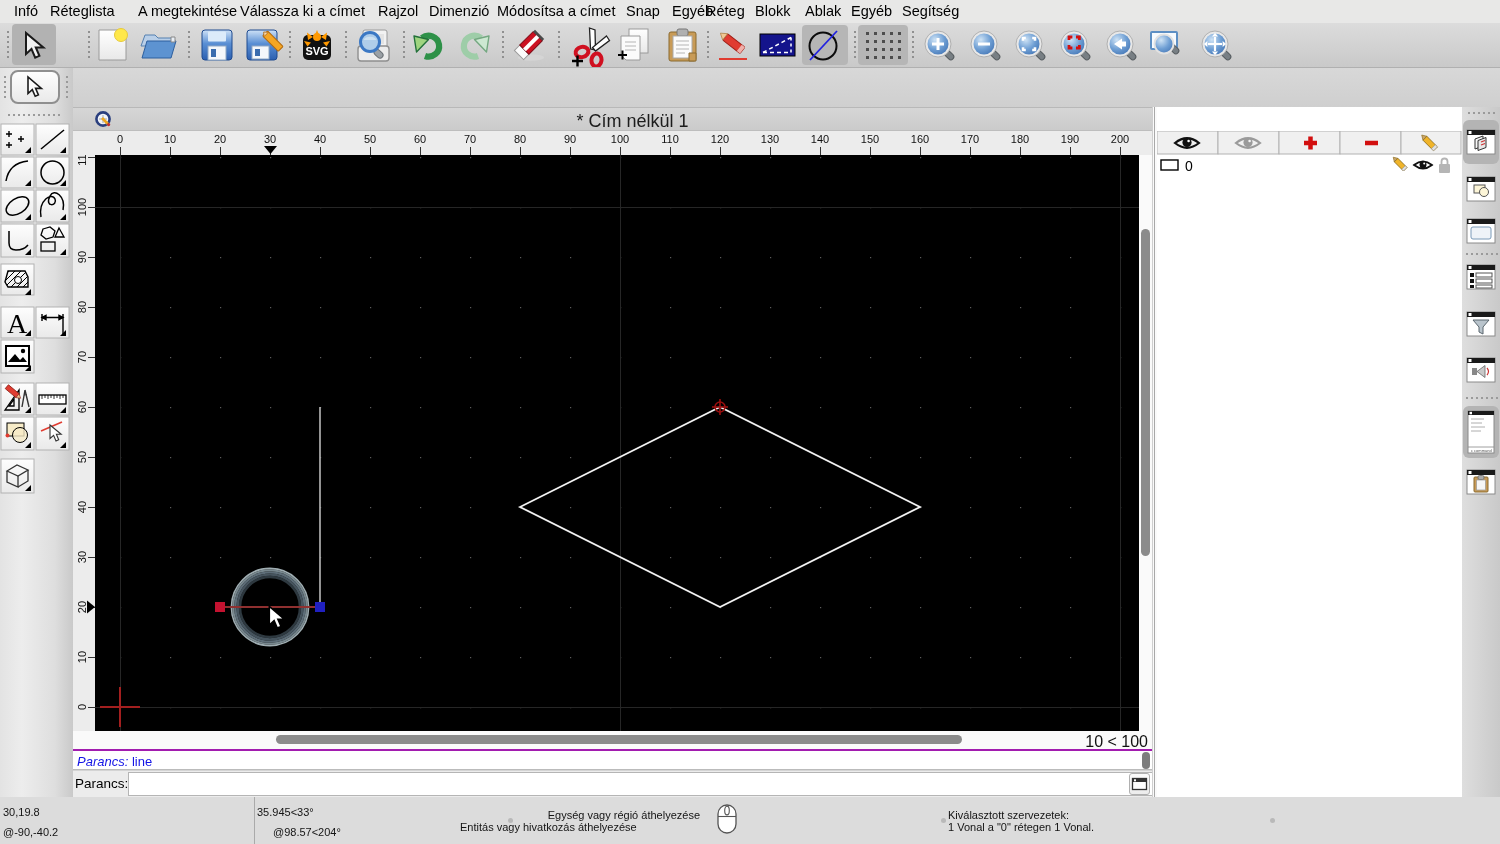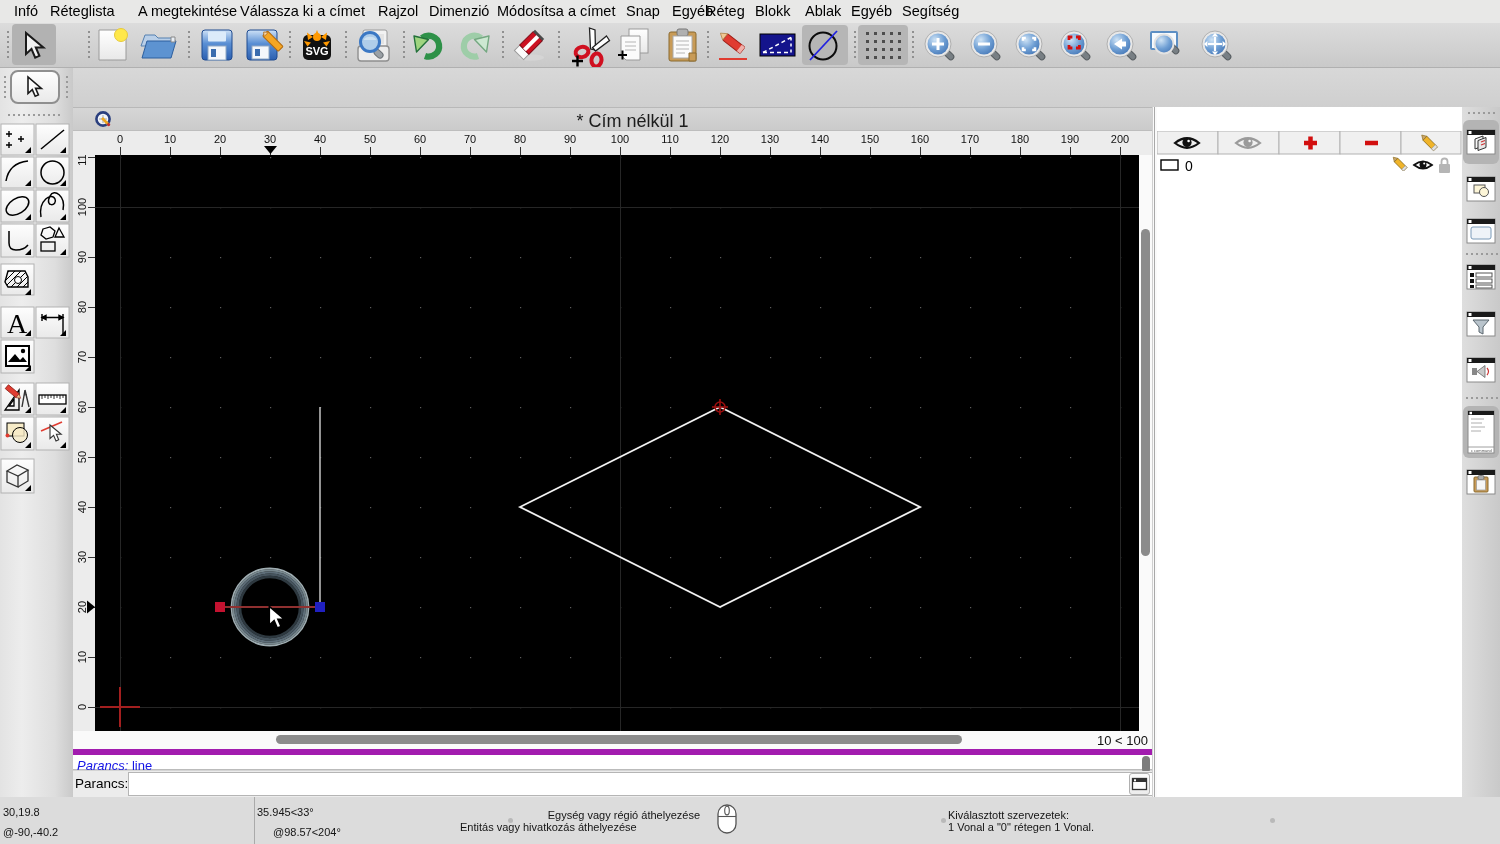--- a/index.html
+++ b/index.html
@@ -25,25 +25,25 @@
 #titlebar { position:absolute; left:73px; top:107px; width:1079px; height:24px;
   background:linear-gradient(#d6d6d6,#cbcbcb); border-top:1px solid #b8b8b8; border-bottom:1px solid #bdbdbd;}
 #titletext { position:absolute; left:20px; top:3px; width:1079px; text-align:center; font-size:18px; color:#1c1c1c; }
 #hruler { position:absolute; left:73px; top:131px; width:1079px; height:24px; background:#ececec; }
 #vruler { position:absolute; left:73px; top:155px; width:22px; height:576px; background:#ececec; }
 #canvas { position:absolute; left:95px; top:155px; width:1044px; height:576px; background:#000; }
 #vscroll { position:absolute; left:1139px; top:155px; width:13px; height:576px; background:#fafafa; }
 #vthumb { position:absolute; left:2px; top:74px; width:9px; height:327px; background:#8b8b8b; border-radius:5px; }
 #hscrollrow { position:absolute; left:73px; top:731px; width:1079px; height:18px; background:#fafafa; }
 #hthumb { position:absolute; left:203px; top:4px; width:686px; height:9px; background:#8b8b8b; border-radius:5px; }
-#zoomtext { position:absolute; right:4px; top:2px; font-size:13px; color:#111; }
+#zoomtext { position:absolute; right:4px; top:2px; font-size:16px; color:#111; }
 
 
 #cmdhist { position:absolute; left:73px; top:749px; width:1079px; height:21px; background:#fff;
-  border-top:6px solid #a21caf; border-bottom:1px solid #bbb; font-size:13px; color:#1414e6; }
+  border-top:2px solid #a21caf; border-bottom:1px solid #bbb; font-size:13px; color:#1414e6; }
 #cmdhist .lbl { font-style:italic; }
 #histthumb { position:absolute; right:2px; top:1px; width:8px; height:17px; background:#7d7d7d; border-radius:4px; }
 #cmdrow { position:absolute; left:73px; top:771px; width:1079px; height:26px; background:#ececec; font-size:13.5px; color:#000; }
 #cmdinput { position:absolute; left:55px; top:1px; width:1053px; height:24px; background:#fff; border:1px solid #b5b5b5; }
 #cmdbtn { position:absolute; right:2px; top:2px; width:21px; height:22px; background:linear-gradient(#fcfcfc,#ececec); border:1px solid #b0b0b0; border-radius:3px; }
 
 
 #rgap { position:absolute; left:1152px; top:107px; width:5px; height:690px; background:#fafafa; border-left:1px solid #cfcfcf; }
 #rgapline { position:absolute; left:1154px; top:107px; width:1px; height:690px; background:#a8a8a8; }
 #rpanel { position:absolute; left:1157px; top:107px; width:305px; height:690px; background:#fff; }

